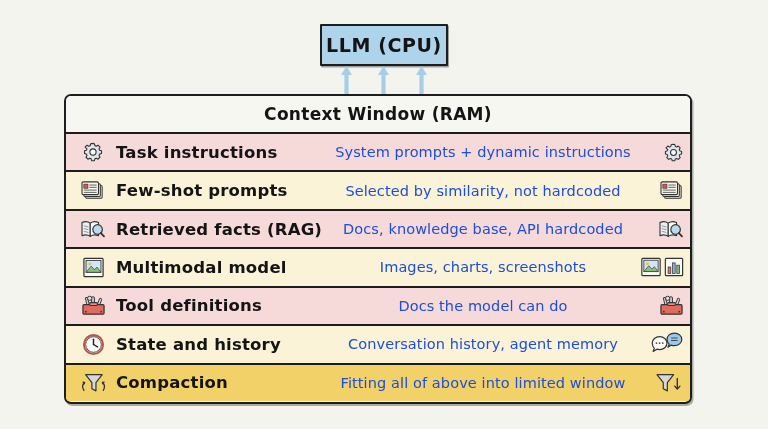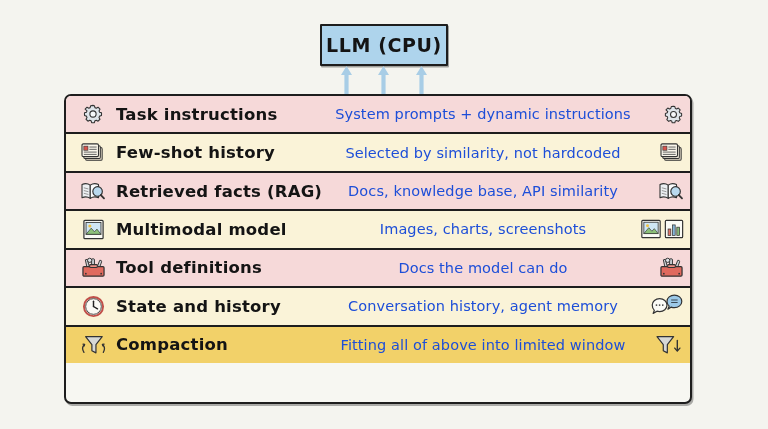--- a/index.html
+++ b/index.html
@@ -163,20 +163,23 @@
     <svg class="arrow" viewBox="0 0 13 30">
       <path d="M6.5 0 L12 9 L8.6 9 L8.6 30 L4.4 30 L4.4 9 L1 9 Z" fill="#a8cde6"></path>
     </svg>
     <svg class="arrow" viewBox="0 0 13 30">
       <path d="M6.5 0 L12 9 L8.6 9 L8.6 30 L4.4 30 L4.4 9 L1 9 Z" fill="#a8cde6"></path>
     </svg>
   </div>
 
   <div class="context-box">
 
+    <div class="context-header">
+      <span class="context-header-title">Context Window (RAM)</span>
+    </div>
 
     <div class="rows">
 
       <div class="row" style="background:#f6d9d9">
         <span class="icon-cell">
           <svg width="22" height="22" viewBox="0 0 24 24">
             <path d="M12 2.6l1.5.35.6 2.1 1.5.62 1.9-1.05 2.1 2.1-1.05 1.9.62 1.5 2.1.6v3l-2.1.6-.62 1.5 1.05 1.9-2.1 2.1-1.9-1.05-1.5.62-.6 2.1h-3l-.6-2.1-1.5-.62-1.9 1.05-2.1-2.1 1.05-1.9-.62-1.5-2.1-.6v-3l2.1-.6.62-1.5L3.4 6.72l2.1-2.1 1.9 1.05 1.5-.62.6-2.1z" fill="#dfe5ea" stroke="#333" stroke-width="1.2" stroke-linejoin="round"></path>
             <circle cx="12" cy="12" r="3.4" fill="#f6f8fa" stroke="#333" stroke-width="1.2"></circle>
           </svg>
         </span>
@@ -196,21 +199,21 @@
             <rect x="5" y="6" width="18" height="14" rx="1.5" fill="#ece3cf" stroke="#333" stroke-width="1.1"></rect>
             <rect x="3" y="4" width="18" height="14" rx="1.5" fill="#f3ecdc" stroke="#333" stroke-width="1.1"></rect>
             <rect x="1" y="2" width="18" height="14" rx="1.5" fill="#fbf7ec" stroke="#333" stroke-width="1.2"></rect>
             <rect x="3" y="4.5" width="4.5" height="4.5" fill="#d9544d" stroke="#333" stroke-width="0.7"></rect>
             <line x1="9" y1="5.5" x2="17" y2="5.5" stroke="#555" stroke-width="1"></line>
             <line x1="9" y1="8" x2="17" y2="8" stroke="#555" stroke-width="1"></line>
             <line x1="3" y1="11" x2="17" y2="11" stroke="#555" stroke-width="1"></line>
             <line x1="3" y1="13.5" x2="17" y2="13.5" stroke="#555" stroke-width="1"></line>
           </svg>
         </span>
-        <span class="row-label">Few-shot history</span>
+        <span class="row-label">Few-shot prompts</span>
         <span class="row-desc">Selected by similarity, not hardcoded</span>
         <span class="icon-cell right">
           <svg width="24" height="22" viewBox="0 0 26 24">
             <rect x="5" y="6" width="18" height="14" rx="1.5" fill="#ece3cf" stroke="#333" stroke-width="1.1"></rect>
             <rect x="3" y="4" width="18" height="14" rx="1.5" fill="#f3ecdc" stroke="#333" stroke-width="1.1"></rect>
             <rect x="1" y="2" width="18" height="14" rx="1.5" fill="#fbf7ec" stroke="#333" stroke-width="1.2"></rect>
             <rect x="3" y="4.5" width="4.5" height="4.5" fill="#d9544d" stroke="#333" stroke-width="0.7"></rect>
             <line x1="9" y1="5.5" x2="17" y2="5.5" stroke="#555" stroke-width="1"></line>
             <line x1="9" y1="8" x2="17" y2="8" stroke="#555" stroke-width="1"></line>
             <line x1="3" y1="11" x2="17" y2="11" stroke="#555" stroke-width="1"></line>
@@ -225,21 +228,21 @@
             <path d="M2 5c3-1.5 6-1.5 9 .6V20c-3-2-6-2-9-.6z" fill="#eceff2" stroke="#333" stroke-width="1.2" stroke-linejoin="round"></path>
             <path d="M20 5c-3-1.5-6-1.5-9 .6V20c3-2 6-2 9-.6z" fill="#fafbfc" stroke="#333" stroke-width="1.2" stroke-linejoin="round"></path>
             <line x1="4" y1="8.5" x2="9" y2="9.8" stroke="#777" stroke-width="0.8"></line>
             <line x1="4" y1="11.5" x2="9" y2="12.8" stroke="#777" stroke-width="0.8"></line>
             <line x1="4" y1="14.5" x2="9" y2="15.8" stroke="#777" stroke-width="0.8"></line>
             <circle cx="19" cy="12.5" r="5.2" fill="#b9d9ee" stroke="#333" stroke-width="1.3"></circle>
             <line x1="22.6" y1="16.4" x2="26" y2="20" stroke="#333" stroke-width="2" stroke-linecap="round"></line>
           </svg>
         </span>
         <span class="row-label">Retrieved facts (RAG)</span>
-        <span class="row-desc">Docs, knowledge base, API similarity</span>
+        <span class="row-desc">Docs, knowledge base, API hardcoded</span>
         <span class="icon-cell right">
           <svg width="26" height="22" viewBox="0 0 28 24">
             <path d="M2 5c3-1.5 6-1.5 9 .6V20c-3-2-6-2-9-.6z" fill="#eceff2" stroke="#333" stroke-width="1.2" stroke-linejoin="round"></path>
             <path d="M20 5c-3-1.5-6-1.5-9 .6V20c3-2 6-2 9-.6z" fill="#fafbfc" stroke="#333" stroke-width="1.2" stroke-linejoin="round"></path>
             <line x1="4" y1="8.5" x2="9" y2="9.8" stroke="#777" stroke-width="0.8"></line>
             <line x1="4" y1="11.5" x2="9" y2="12.8" stroke="#777" stroke-width="0.8"></line>
             <line x1="4" y1="14.5" x2="9" y2="15.8" stroke="#777" stroke-width="0.8"></line>
             <circle cx="19" cy="12.5" r="5.2" fill="#b9d9ee" stroke="#333" stroke-width="1.3"></circle>
             <line x1="22.6" y1="16.4" x2="26" y2="20" stroke="#333" stroke-width="2" stroke-linecap="round"></line>
           </svg>

